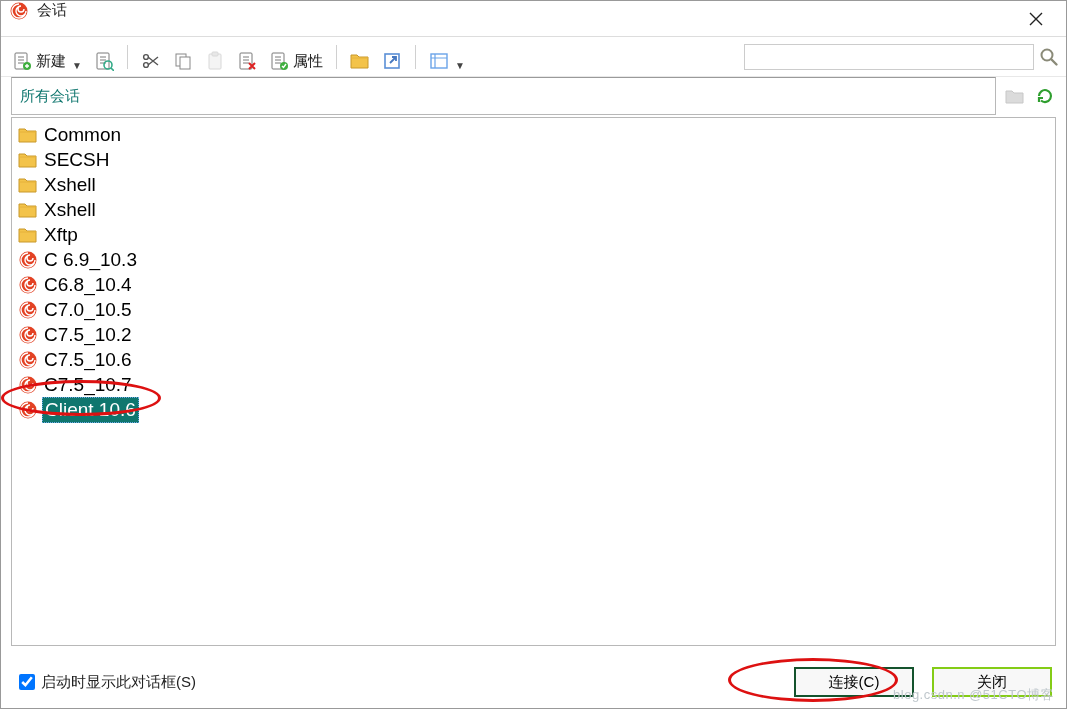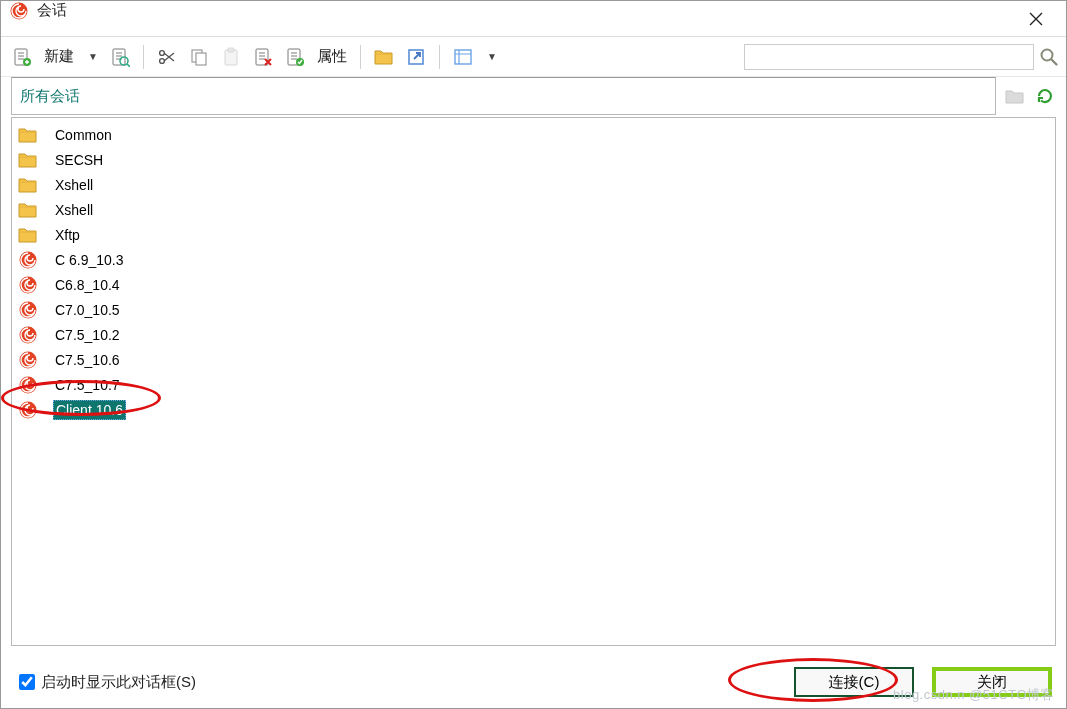--- a/index.html
+++ b/index.html
@@ -7,45 +7,45 @@
   .window { width:1067px; height:709px; border:1px solid #999; background:#fff; display:flex; flex-direction:column; }
   
   .titlebar { height:36px; display:flex; padding:0 8px; border-bottom:1px solid #ddd; }
   .titlebar .app-icon { width:20px; height:20px; margin-right:8px; }
   .titlebar .title { font-size:15px; color:#222; flex:0 0 auto; }
   .titlebar .spacer { flex:1; }
   .titlebar .close { width:44px; height:36px; display:flex; align-items:center; justify-content:center; cursor:pointer; font-size:18px; color:#222; }
   
   .toolbar { height:40px; display:flex; align-items:center; padding:2px 6px; gap:2px; border-bottom:1px solid #e8e8e8;}
   .toolbar .sep { width:1px; height:24px; background:#d0d0d0; margin:0 6px; }
-  .tbtn { height:30px; display:flex; align-items:center; padding:0 4px; gap:12px; cursor:pointer; border:1px solid transparent; }
+  .tbtn { height:30px; display:flex; align-items:flex-end; padding:0 4px; gap:4px; cursor:pointer; border:1px solid transparent; }
   .tbtn .lbl { font-size:15px; color:#222; }
   .tbtn .drop { font-size:10px; color:#444; margin-left:2px; }
   .toolbar .search { flex:1; display:flex; align-items:center; justify-content:flex-end; }
   .toolbar .search-box { width:290px; height:26px; border:1px solid #ccc; background:#fff; margin-right:4px;}
   .toolbar .search-icon { width:22px; height:22px; cursor:pointer; display:flex; align-items:center; justify-content:center;}
   
   .pathrow { height:38px; display:flex; align-items:center; padding:4px 10px; gap:8px; }
   .pathbox { flex:1; height:38px; border:1px solid #b8b8b8; border-top-color:#9a9a9a; background:#fff; padding:2px 8px; font-size:15px; color:#0f766e; display:flex; align-items:center;}
   .pathrow .folder-icon { width:22px; height:22px; cursor:pointer; opacity:.55; display:flex; align-items:center; justify-content:center;}
   .pathrow .refresh-icon { width:22px; height:22px; cursor:pointer; display:flex; align-items:center; justify-content:center;}
   
   .listwrap { flex:1; margin:2px 10px 10px 10px; border:1px solid #b8b8b8; background:#fff; overflow:auto; padding-top:4px;}
-  .item { height:25px; display:flex; align-items:center; font-size:14px; cursor:pointer; padding-left:6px; gap:15px;}
+  .item { height:25px; display:flex; align-items:center; font-size:19px; cursor:pointer; padding-left:6px; gap:4px;}
   .item .ic { width:20px; height:20px; display:flex; align-items:center; justify-content:center; }
   .item .name { padding:1px 2px; }
   .item.selected .name { background:#0f766e; color:#fff; border:1px dotted #6fa8e8; }
   
   .anno { position:absolute; border:3px solid #d11; border-radius:50%; pointer-events:none;}
   
   .footer { height:52px; display:flex; align-items:center; padding:0 14px; }
   .footer .chk { width:16px; height:16px; margin-right:6px; }
   .footer .chk-lbl { font-size:15px; color:#222; }
   .footer .spacer { flex:1; }
-  .footer .btn { width:120px; height:30px; border:4px solid #84cc16; background:#f8f8f8; color:#000; font-size:15px; cursor:pointer; margin-left:18px; display:flex; align-items:center; justify-content:center;}
+  .footer .btn { width:120px; height:30px; border:2px solid #84cc16; background:#f8f8f8; color:#000; font-size:15px; cursor:pointer; margin-left:18px; display:flex; align-items:center; justify-content:center;}
   .footer .btn.primary { border:2px solid #14532d;text-align:center; }
   .watermark { position:absolute; right:12px; bottom:4px; font-size:13px; color:#bfc7cc; letter-spacing:.5px; pointer-events:none;}
   .window-rel { position:relative; flex:1; display:flex; flex-direction:column; min-height:0;}
   svg { display:block; }
 </style>
 </head>
 <body>
 
 <svg width="0" height="0" style="position:absolute">
   <defs>

